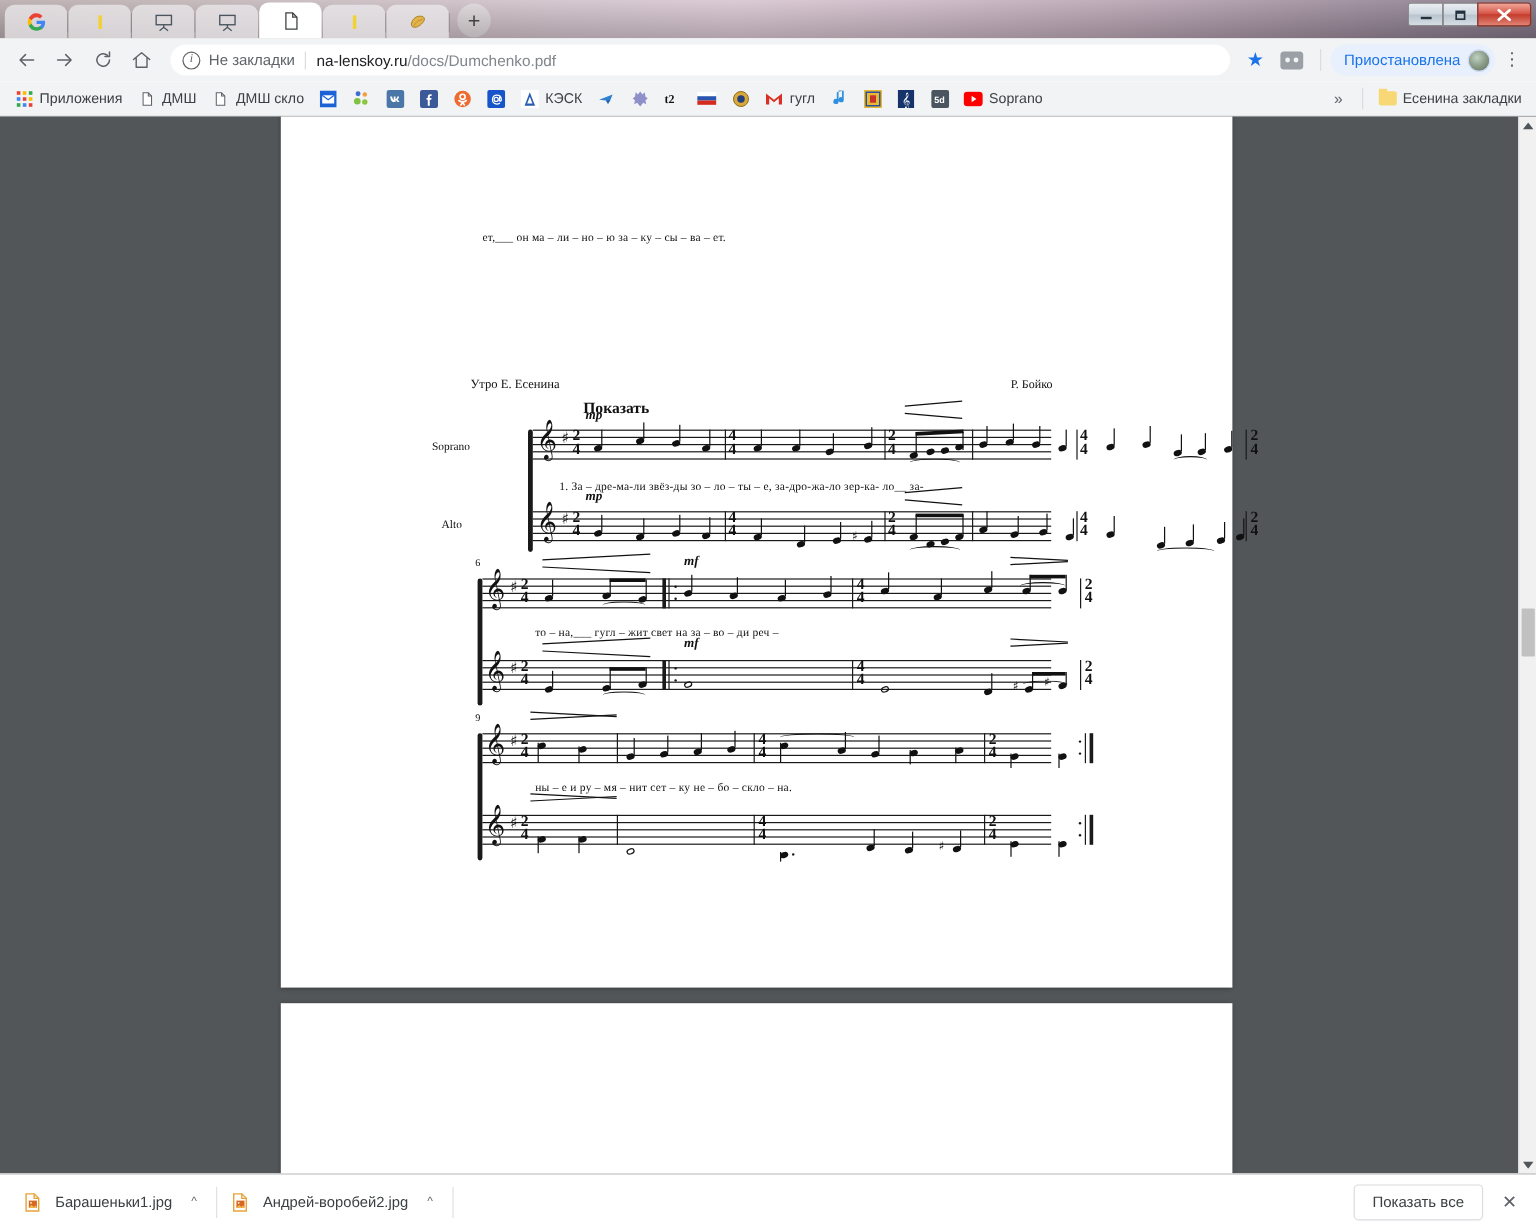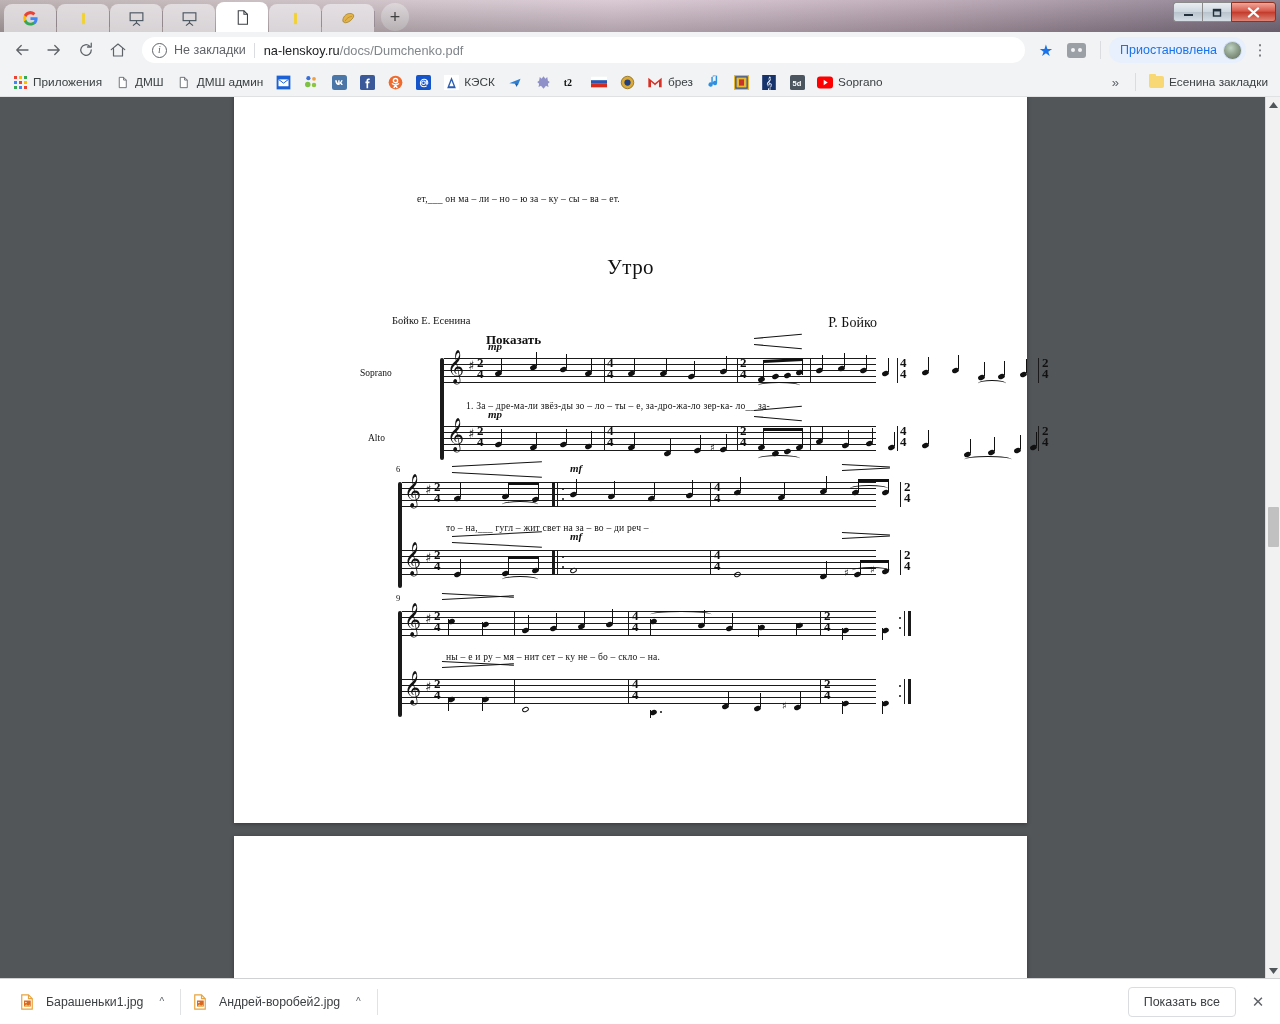--- a/index.html
+++ b/index.html
@@ -157,21 +157,21 @@
     background: #ffffff;
     box-shadow: 0 1px 4px rgba(0,0,0,0.35);
   }
   #pdf-page-1 { top: -214px; height: 940px; }
   #pdf-page-2 { top: 739px; height: 940px; }
 
   .page-inner { position: relative; width: 100%; height: 100%; font-family: "Liberation Serif", serif; color: #111; }
 
   .pg-title { position: absolute; width: 100%; text-align: center; font-size: 21px; letter-spacing: 0.4px; }
   .pg-credit-l { position: absolute; left: 158px; font-size: 10.5px; }
-  .pg-credit-r { position: absolute; right: 150px; font-size: 14px; }
+  .pg-credit-r { position: absolute; right: 150px; font-size: 10px; }
   .pg-number { position: absolute; width: 100%; text-align: center; font-size: 14px; }
   .pg-tempo { position: absolute; font-weight: bold; font-size: 13px; font-family: "Liberation Serif", serif; }
 
   
   .lyric-row { position: absolute; font-size: 9.6px; letter-spacing: 0.2px; white-space: nowrap; }
 
   
   .system { position: absolute; }
   .staff { position: absolute; left: 0; width: 100%; height: 25px; }
   .staff .ln { position: absolute; left: 0; right: 0; height: 1px; background: #1a1a1a; }
@@ -388,21 +388,21 @@
       <span>ДМШ</span>
     </div>
 
     <div class="bm">
       <span class="bm-ico">
         <svg width="13" height="15" viewBox="0 0 24 24">
             <path d="M6 2.5h8l5 5v14H6z" fill="#fff" stroke="#5f6368" stroke-width="1.6"></path>
             <path d="M14 2.5v5h5" fill="none" stroke="#5f6368" stroke-width="1.6"></path>
           </svg>
       </span>
-      <span>ДМШ админ</span>
+      <span>ДМШ скло</span>
     </div>
 
     <div class="bm">
       <span class="bm-ico">
         <svg width="15" height="15" viewBox="0 0 24 24">
             <rect x="1" y="1" width="22" height="22" fill="#1c62d6"></rect>
             <rect x="4" y="7" width="16" height="11" fill="#fff"></rect>
             <path d="M4 7l8 6 8-6" fill="none" stroke="#1c62d6" stroke-width="1.6"></path>
           </svg>
       </span>
@@ -511,21 +511,21 @@
           </svg>
       </span>
     </div>
 
     <div class="bm">
       <span class="bm-ico">
         <svg width="16" height="13" viewBox="0 0 24 18">
             <path d="M2 2l10 8L22 2v14h-4V8l-6 5-6-5v8H2z" fill="#d93025"></path>
           </svg>
       </span>
-      <span>брез</span>
+      <span>гугл</span>
     </div>
 
     <div class="bm">
       <span class="bm-ico">
         <svg width="13" height="16" viewBox="0 0 18 22">
             <path d="M8 2v12.5a3 3 0 1 1-2-2.8V4l8-2v10.5a3 3 0 1 1-2-2.8V2z" fill="#2f8fe0"></path>
           </svg>
       </span>
     </div>
 
@@ -578,25 +578,24 @@
       </div>
     </div>
   </div>
 
   <div id="pdf-viewer">
     <div id="pdf-scroll-area">
 
       <div class="pdf-page" id="pdf-page-1">
         <div class="page-inner">
 
-          <div class="lyric-row" style="top:310px; left:183px; width:480px;">ет,___        он   ма – ли – но – ю    за   –   ку   –   сы   –   ва – ет.</div>
-
-          <div class="pg-title" style="top:372px;">Утро</div>
-
-          <div class="pg-credit-l" style="top:432px;">Бойко Е. Есенина</div>
+          <div class="lyric-row" style="top:310px; left:168px; width:480px;">ет,___        он   ма – ли – но – ю    за   –   ку   –   сы   –   ва – ет.</div>
+
+
+          <div class="pg-credit-l" style="top:432px;">Утро Е. Есенина</div>
           <div class="pg-credit-r" style="top:432px;">Р. Бойко</div>
 
           <div class="system" style="top:455px; left:158px; width:485px; height:120px;">
 
             <div class="pg-tempo" style="top:-6px; left:94px;">Показать</div>
 
             <div class="part-label" style="top:30px; left:-32px;">Soprano</div>
             <div class="part-label" style="top:95px; left:-24px;">Alto</div>
 
             <div class="sysbrace" style="left:48px; top:20px; height:102px;"></div>

